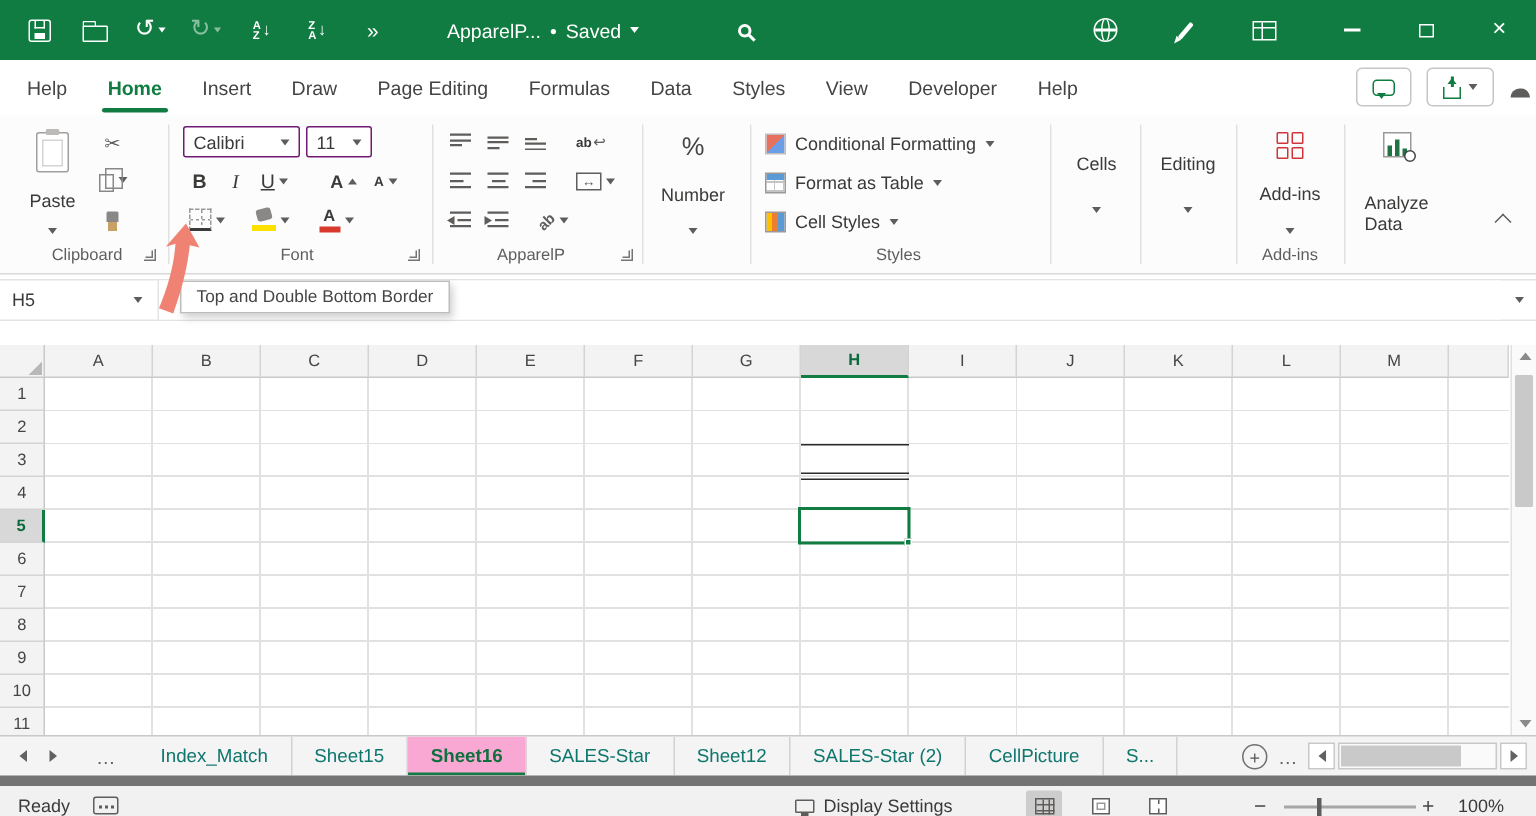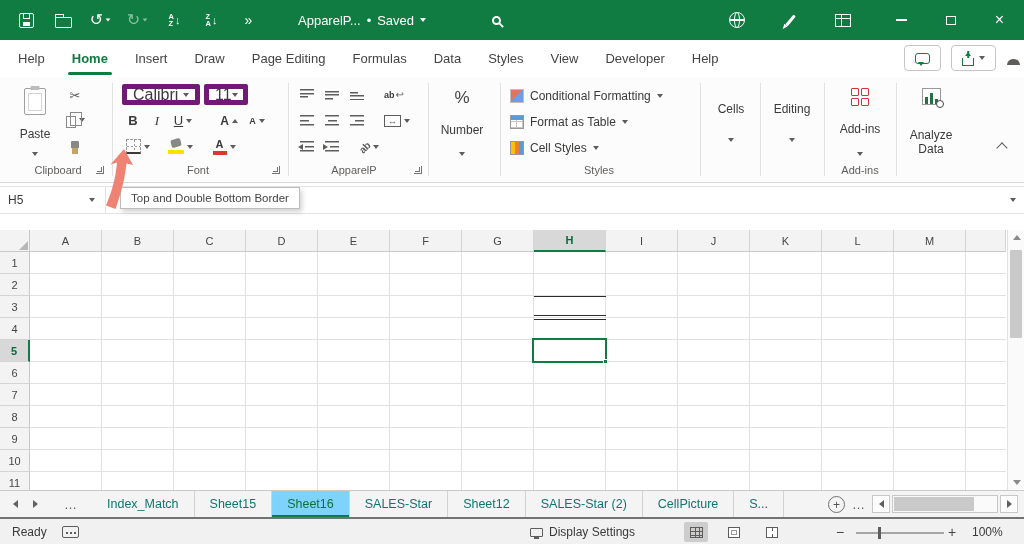--- a/index.html
+++ b/index.html
@@ -58,24 +58,24 @@
   .i-person { width:7px; height:7px; border-radius:50%; background:#5f5d5b; position:relative; margin:2px 4px 8px; }
   .i-person::after { content:""; position:absolute; top:8px; left:-3px; width:13px; height:6px; border-radius:6px 6px 0 0; background:#5f5d5b; }
   
   .ribbon { position:absolute; left:0; top:77px; width:1024px; height:106px; background:#FCFCFC; border-bottom:1px solid #D9D9D9; }
   .rb-div { position:absolute; top:6px; bottom:6px; width:1px; background:#E1E1E1; }
   .g-caption { position:absolute; bottom:6px; font-size:11px; color:#605E5C; text-align:center; }
   .launcher { position:absolute; bottom:8px; width:8px; height:8px; border-right:1px solid #767472; border-bottom:1px solid #767472; }
   .launcher::after { content:""; position:absolute; right:1px; bottom:1px; width:4px; height:4px; border-right:1.5px solid #767472; border-bottom:1.5px solid #767472; }
   .bigbtn { position:absolute; top:6px; height:78px; display:flex; flex-direction:column; align-items:center; justify-content:space-between; padding:5px 2px; border-radius:3px; font-size:12px; color:#3B3A39; }
   .bigbtn.noicon { justify-content:center; gap:22px; }
-  .bb-2line { text-align:center; line-height:14px; }
+  .bb-2line { text-align:left; line-height:14px; }
   .menurow { position:absolute; height:23px; display:flex; align-items:center; gap:6px; font-size:12px; color:#3B3A39; }
   .sbtn { position:absolute; height:21px; display:flex; align-items:center; justify-content:center; gap:3px; color:#3B3A39; border-radius:2px; }
-  .combo { position:absolute; height:21px; background:#fff; border:5px solid #701a75; border-radius:2px; display:flex; align-items:center; justify-content:space-between; padding:0 6px; font-size:16px; }
+  .combo { position:absolute; height:21px; background:#fff; border:1px solid #701a75; border-radius:2px; display:flex; align-items:center; justify-content:space-between; padding:0 6px; font-size:12px; }
   .i-clipboard { width:22px; height:27px; border:1.5px solid #A19F9D; border-radius:2px; background:#fff; position:relative; }
   .i-clipboard::before { content:""; position:absolute; top:-3px; left:50%; transform:translateX(-50%); width:9px; height:4px; background:#BDBBB9; border-radius:1px; }
   .i-clipboard::after { content:""; position:absolute; inset:4px 3px 3px; border:1px solid #D6D4D2; background:#fff; }
   .i-scissors { font-size:13px; color:#5f5d5b; line-height:13px; }
   .i-copy { position:relative; width:10px; height:12px; border:1.5px solid #8a8886; background:#fff; margin-top:4px; margin-left:-3px; }
   .i-copy::before { content:""; position:absolute; top:-5px; left:3px; width:10px; height:12px; border:1.5px solid #8a8886; }
   .i-painter { position:relative; width:8px; height:7px; background:#8a8886; border-radius:1px 1px 0 0; }
   .i-painter::after { content:""; position:absolute; top:7px; left:1px; width:6px; height:6px; background:#C8A165; }
   .bold-b { font-weight:700; font-size:13px; }
   .ital-i { font-family:"Liberation Serif", serif; font-style:italic; font-size:13px; }
@@ -151,27 +151,27 @@
   .vs-thumb { position:absolute; top:20px; left:2px; width:12px; height:88px; background:#C9C9C9; border-radius:1px; }
   .vs-dn { position:absolute; bottom:5px; left:5px; width:0; height:0; border-left:4px solid transparent; border-right:4px solid transparent; border-top:5px solid #8A8A8A; }
   
   .tabbar { position:absolute; left:0; top:490px; width:1024px; height:27px; background:#F4F4F4; border-top:1px solid #C9C9C9; }
   .navarr { position:absolute; top:0; width:18px; height:26px; display:flex; align-items:center; justify-content:center; }
   .tL { width:0; height:0; border-top:4px solid transparent; border-bottom:4px solid transparent; border-right:5px solid #616161; }
   .tR { width:0; height:0; border-top:4px solid transparent; border-bottom:4px solid transparent; border-left:5px solid #616161; }
   .ovfl { position:absolute; top:0; height:26px; display:flex; align-items:center; font-size:13px; color:#616161; }
   .stabs { position:absolute; left:92px; top:0; width:720px; height:26px; display:flex; overflow:hidden; }
   .stab { height:26px; padding:0 15px; display:flex; align-items:center; font-size:12.5px; color:#0f766e; border-right:1px solid #D2D2D2; white-space:nowrap; }
-  .stab.active { background:#7dd3fc; color:#0E703D; font-weight:400; box-shadow:inset 0 -2px 0 #107C41; }
+  .stab.active { background:#f9a8d4; color:#0E703D; font-weight:700; box-shadow:inset 0 -2px 0 #107C41; }
   .plusbtn { position:absolute; left:828px; top:5px; width:17px; height:17px; border:1px solid #707070; border-radius:50%; display:flex; align-items:center; justify-content:center; font-size:12px; color:#555; line-height:12px; }
   .hsb-btn { position:absolute; top:4px; width:18px; height:18px; border:1px solid #C8C8C8; background:#fff; display:flex; align-items:center; justify-content:center; }
   .hsb-track { position:absolute; left:892px; top:4px; width:106px; height:18px; border:1px solid #C8C8C8; background:#FAFAFA; }
   .hsb-thumb { position:absolute; left:1px; top:1px; width:80px; height:14px; background:#C9C9C9; }
   
-  .statusbar { position:absolute; left:0; top:517px; width:1024px; height:27px; background:#F1F1F1; border-top:2px solid #737373; font-size:12px; color:#3B3A39; }
+  .statusbar { position:absolute; left:0; top:517px; width:1024px; height:27px; background:#F1F1F1; border-top:7px solid #737373; font-size:12px; color:#3B3A39; }
   .sb-item { position:absolute; top:0; height:26px; display:flex; align-items:center; gap:6px; }
   .i-record { width:17px; height:12px; border:1px solid #5f5d5b; border-radius:2px; position:relative; }
   .i-record::after { content:""; position:absolute; left:3px; top:5px; width:2px; height:2px; background:#5f5d5b; box-shadow:4px 0 #5f5d5b, 8px 0 #5f5d5b; }
   .i-monitor { width:13px; height:9px; border:1px solid #5f5d5b; border-radius:1px; position:relative; }
   .i-monitor::after { content:""; position:absolute; left:3px; bottom:-3px; width:5px; height:2px; background:#5f5d5b; }
   .vico { width:24px; height:20px; display:flex; align-items:center; justify-content:center; border-radius:2px; }
   .vico.sel { background:#CDCDCD; }
   .v-normal { width:13px; height:11px; border:1px solid #5f5d5b; background:linear-gradient(#5f5d5b,#5f5d5b) 0 3px/13px 1px no-repeat, linear-gradient(#5f5d5b,#5f5d5b) 0 7px/13px 1px no-repeat, linear-gradient(#5f5d5b,#5f5d5b) 4px 0/1px 11px no-repeat, linear-gradient(#5f5d5b,#5f5d5b) 8px 0/1px 11px no-repeat; }
   .v-layout { width:12px; height:11px; border:1px solid #5f5d5b; position:relative; background:#fff; }
   .v-layout::after { content:""; position:absolute; inset:2px; border:1px solid #9b9997; }

